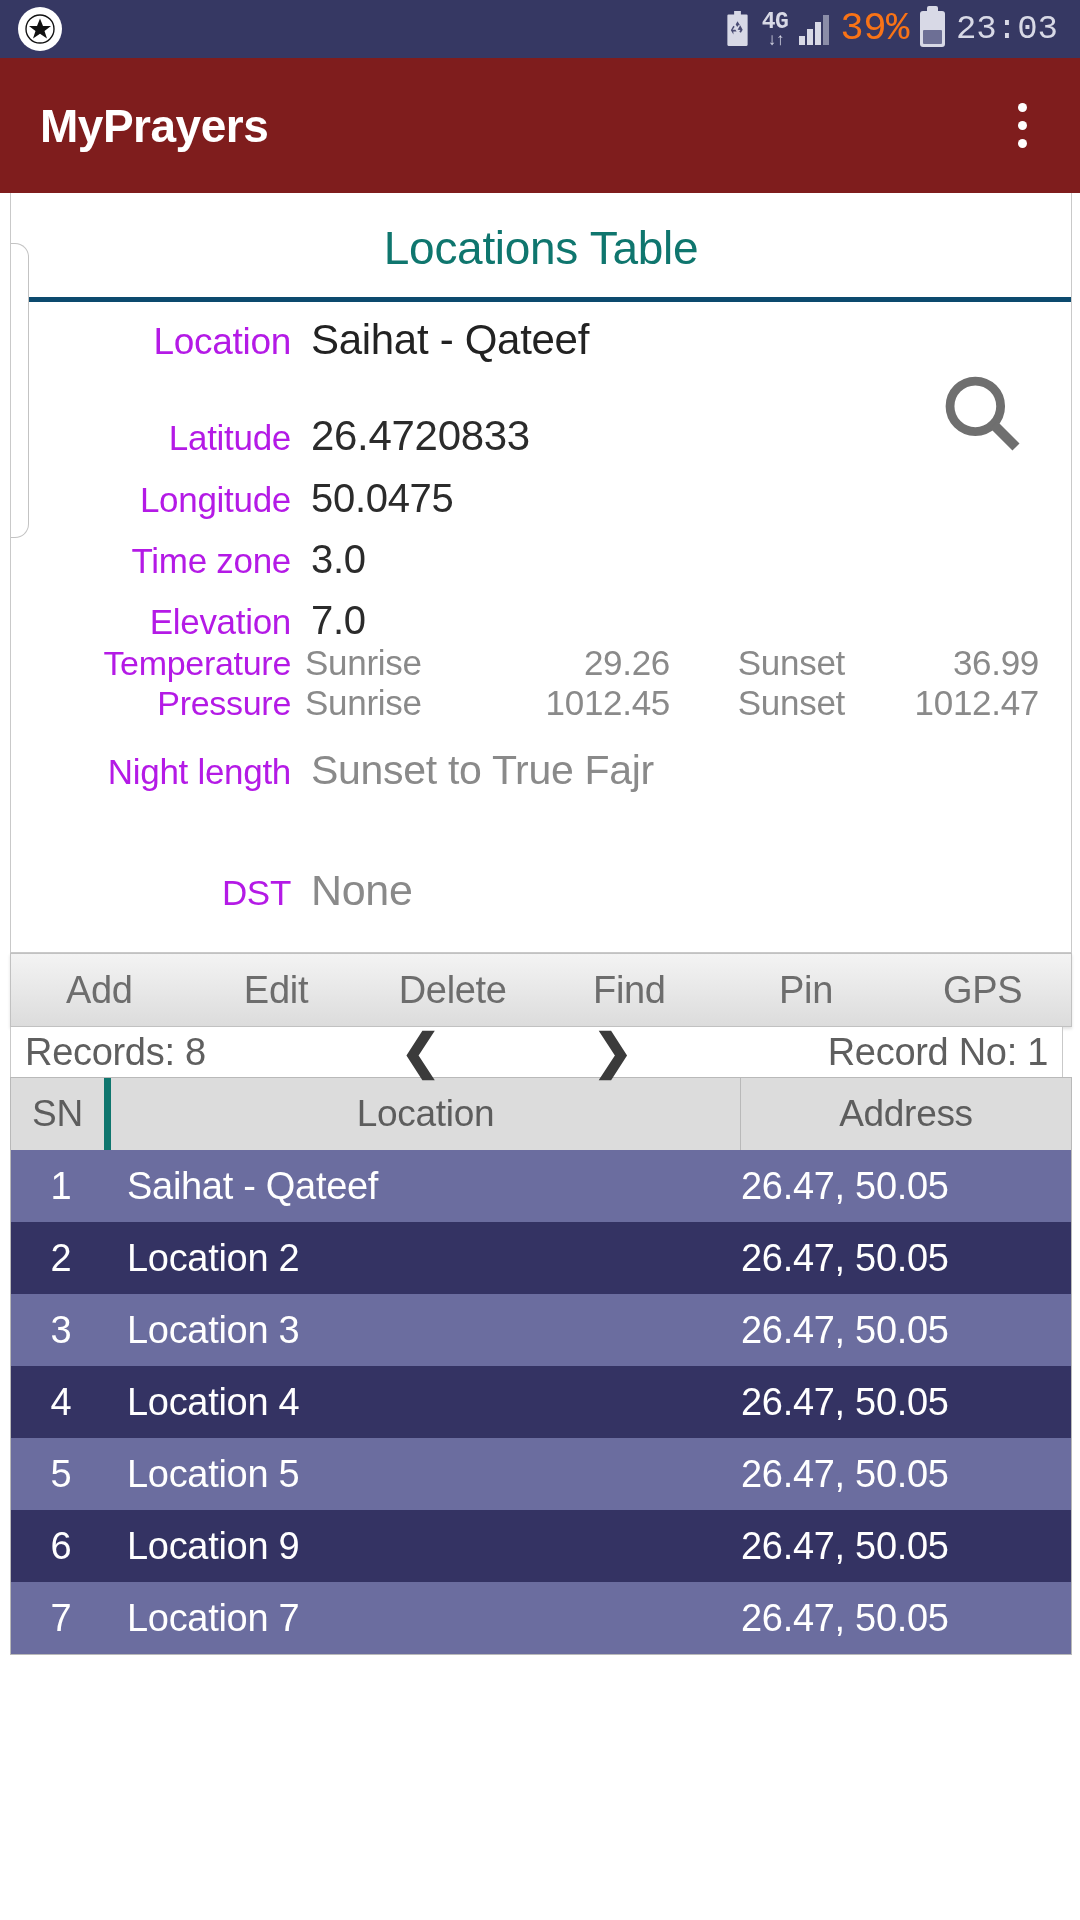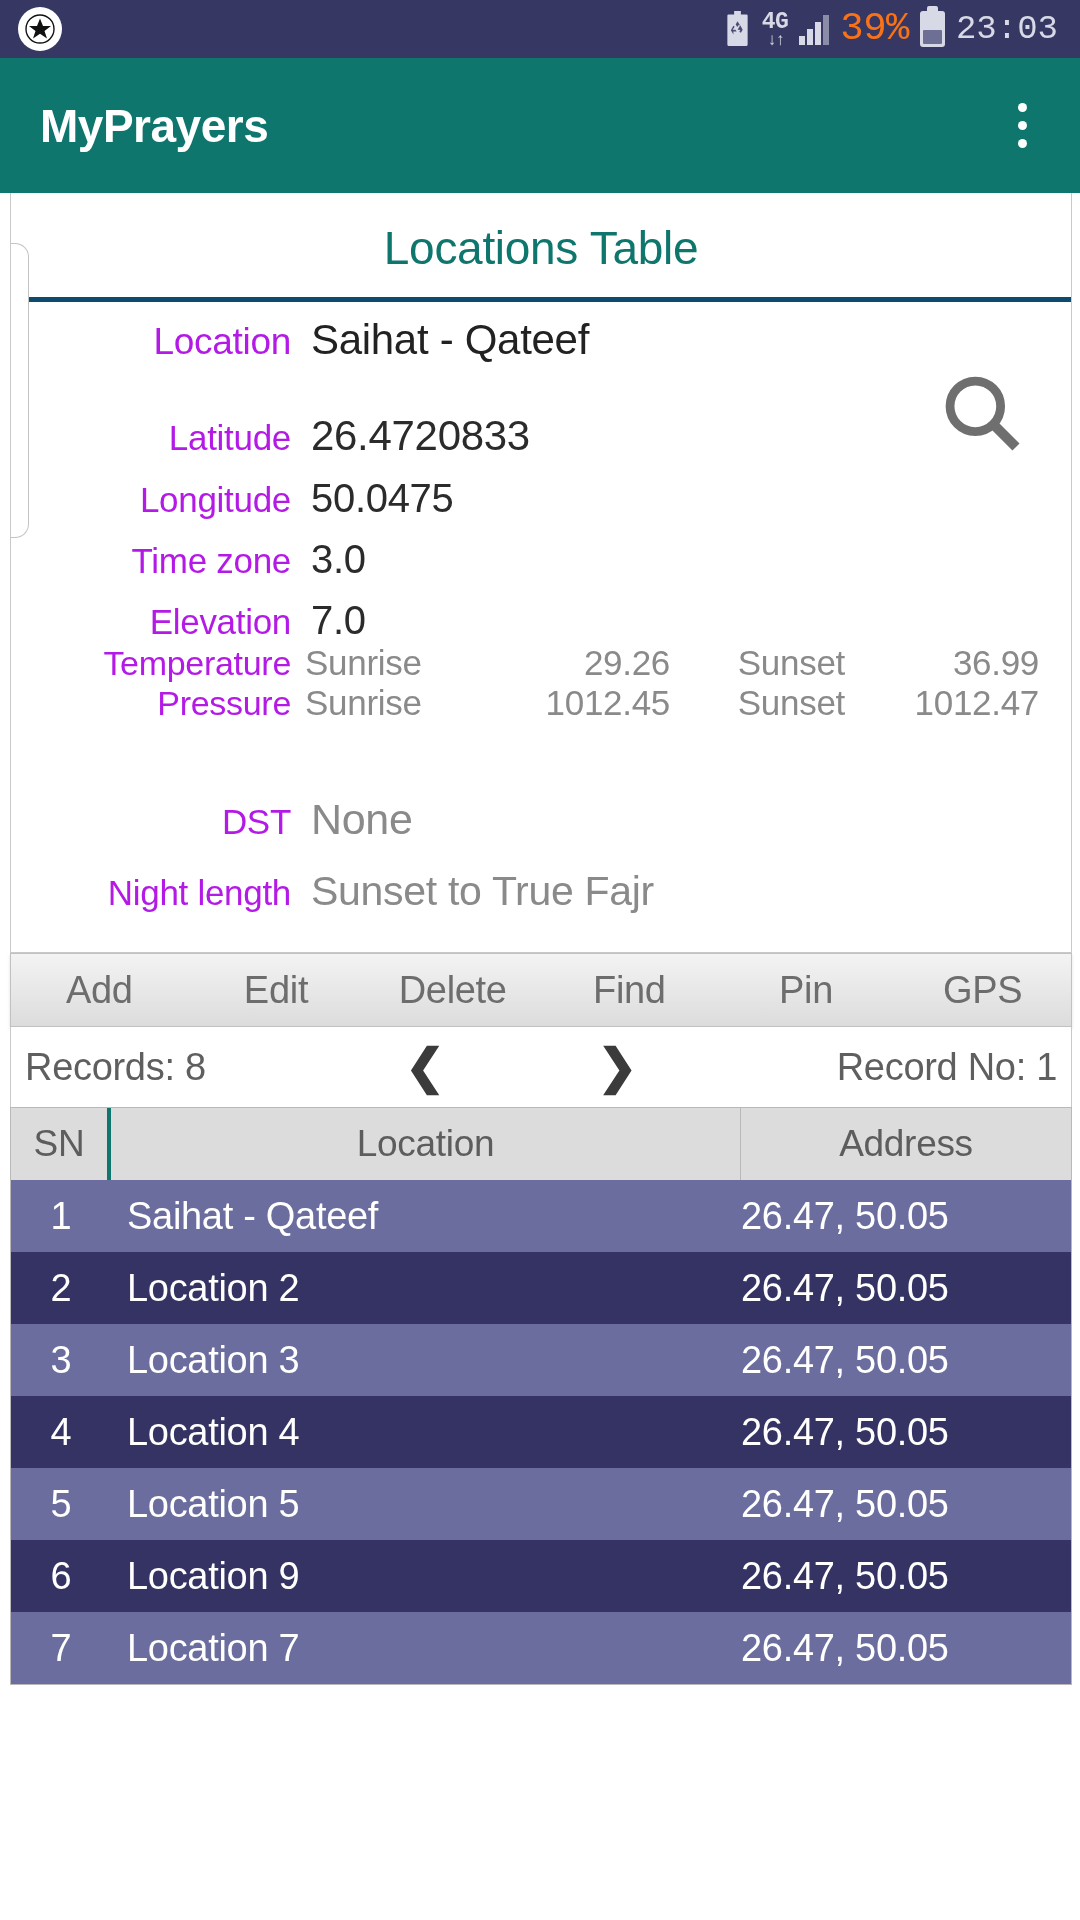--- a/index.html
+++ b/index.html
@@ -57,21 +57,21 @@
   }
   .batt-icon::after{
     content:""; position:absolute; left:3px; right:3px; bottom:3px;
     height:14px; background:#6d6f95; border-radius:1px;
   }
   .clock{ font-size:34px; color:#d8d9e6; letter-spacing:0px; }
 
   
   .app-bar{
     height:135px; width:100%;
-    background:#0f766e;
+    background:#7f1d1d;
     display:flex; align-items:center;
     padding:0 30px 0 40px;
   }
   .app-title{
     color:#ffffff; font-size:46px; font-weight:bold; letter-spacing:-.5px;
   }
   .overflow-menu{
     margin-left:auto; width:56px; height:80px;
     display:flex; flex-direction:column; align-items:center;
     justify-content:center; gap:9px; cursor:pointer;
@@ -155,22 +155,22 @@
     box-shadow:0 2px 3px rgba(0,0,0,.12);
   }
   .action-btn{
     flex:1 1 0; text-align:center;
     font-size:38px; color:#6d6d6d; letter-spacing:-.3px;
     cursor:pointer; user-select:none;
   }
 
   
   .records-bar{
-    margin:0 8px 0 10px;
-    height:80px;
+    margin:0 17px 0 10px;
+    height:50px;
     display:flex; align-items:center;
     background:#ffffff;
     border-left:1px solid #c9c9c9; border-right:1px solid #c9c9c9;
     padding:12px 14px;
   }
   .rec-count{ font-size:38px; color:#5f5f5f; letter-spacing:-.3px; }
   .rec-nav{
     margin-left:auto; margin-right:auto;
     display:flex; align-items:center; gap:152px;
   }
@@ -186,21 +186,21 @@
     border:1px solid #b9b9b9;
     overflow:hidden;
   }
   .tbl-head{
     display:flex; background:#dcdcdc; height:72px; align-items:center;
   }
   .tbl-head .th{
     font-size:37px; color:#5d5d5d; text-align:center; letter-spacing:-.3px;
     height:100%; display:flex; align-items:center; justify-content:center;
   }
-  .col-sn{ width:100px; flex:0 0 100px; border-right:4px solid #0f766e; }
+  .col-sn{ width:100px; flex:0 0 100px; border-right:7px solid #0f766e; }
   .col-loc{ flex:1 1 auto; border-right:1px solid #b9b9b9; }
   .col-addr{ width:330px; flex:0 0 330px; }
 
   .tbl-row{ display:flex; height:72px; align-items:center; cursor:pointer; }
   .tbl-row.odd{ background:#6b6d9f; }
   .tbl-row.even{ background:#343363; }
   .tbl-row .td{
     font-size:38px; color:#ffffff; letter-spacing:-.3px;
     height:100%; display:flex; align-items:center;
   }
@@ -307,28 +307,28 @@
       <div class="field-row row-pair">
         <span class="f-label">Pressure</span>
         <span class="pair-cells">
           <span class="pc k1">Sunrise</span>
           <span class="pc v1">1012.45</span>
           <span class="pc k2">Sunset</span>
           <span class="pc v2">1012.47</span>
         </span>
       </div>
 
+      <div class="field-row row-night">
+        <span class="f-label">Night length</span>
+        <span class="f-value">Sunset to True Fajr</span>
+      </div>
+
       <div class="field-row row-dst">
         <span class="f-label">DST</span>
         <span class="f-value">None</span>
-      </div>
-
-      <div class="field-row row-night">
-        <span class="f-label">Night length</span>
-        <span class="f-value">Sunset to True Fajr</span>
       </div>
 
     </div>
   </div>
 </div>
 
 <div class="action-bar">
   <div class="action-btn">Add</div>
   <div class="action-btn">Edit</div>
   <div class="action-btn">Delete</div>

